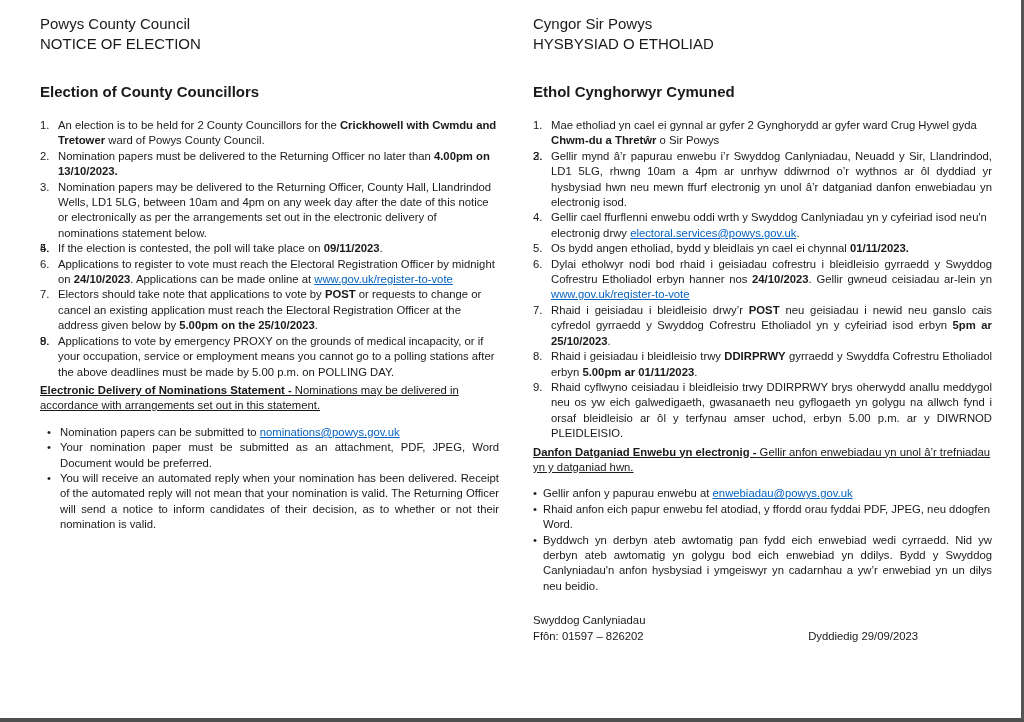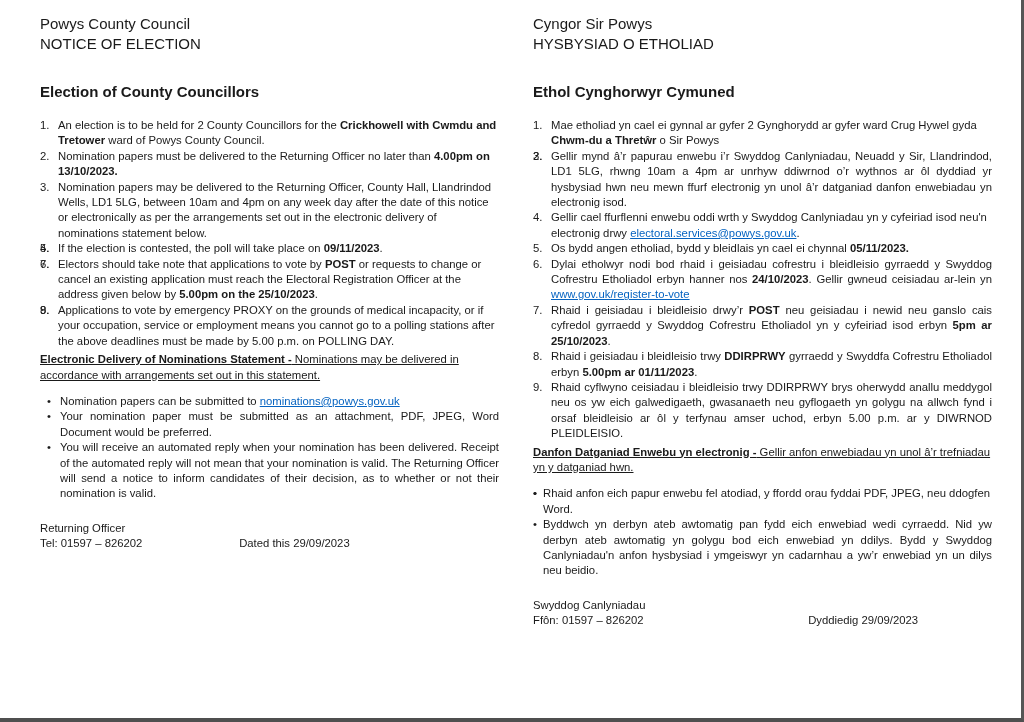--- a/index.html
+++ b/index.html
@@ -39,60 +39,53 @@
       <div>Powys County Council</div>
       <div>NOTICE OF ELECTION</div>
       <div class="sub">Election of County Councillors</div>
     </div>
     <ol class="items">
         <li><span class="marker">1.</span><span><span>An election is to be held for 2 County Councillors for the </span><span class="b">Crickhowell with Cwmdu and Tretower</span><span> ward of Powys County Council.</span></span></li>
         <li><span class="marker">2.</span><span><span>Nomination papers must be delivered to the Returning Officer no later than </span><span class="b">4.00pm on 13/10/2023.</span></span></li>
         <li><span class="marker">3.</span><span><span>Nomination papers may be delivered to the Returning Officer, County Hall, Llandrindod Wells, LD1 5LG, between 10am and 4pm on any week day after the date of this notice or electronically as per the arrangements set out in the electronic delivery of nominations statement below.</span></span></li>
         <li><span class="marker">4.</span></li>
         <li><span class="marker">5.</span><span><span>If the election is contested, the poll will take place on </span><span class="b">09/11/2023</span><span>.</span></span></li>
-        <li><span class="marker">6.</span></li>
+        <li><span class="marker">6.</span><span><span>Applications to register to vote must reach the Electoral Registration Officer by midnight on </span><span class="b">24/10/2023</span><span>. Applications can be made online at </span><a href="#">www.gov.uk/register-to-vote</a></span></li>
         <li><span class="marker">7.</span><span><span>Electors should take note that applications to vote by </span><span class="b">POST</span><span> or requests to change or cancel an existing application must reach the Electoral Registration Officer at the address given below by </span><span class="b">5.00pm on the 25/10/2023</span><span>.</span></span></li>
         <li><span class="marker">8.</span></li>
         <li><span class="marker">9.</span><span><span>Applications to vote by emergency PROXY on the grounds of medical incapacity, or if your occupation, service or employment means you cannot go to a polling stations after the above deadlines must be made by 5.00 p.m. on POLLING DAY.</span></span></li>
       </ol>
     <p class="statement"><span class="b">Electronic Delivery of Nominations Statement -</span><span> Nominations may be delivered in accordance with arrangements set out in this statement.</span></p>
     <ul class="bullets">
         <li><span class="marker">•</span><span><span>Nomination papers can be submitted to </span><a href="#">nominations@powys.gov.uk</a></span></li>
         <li class="justify"><span class="marker">•</span><span><span>Your nomination paper must be submitted as an attachment, PDF, JPEG, Word Document would be preferred.</span></span></li>
         <li class="justify"><span class="marker">•</span><span><span>You will receive an automated reply when your nomination has been delivered. Receipt of the automated reply will not mean that your nomination is valid. The Returning Officer will send a notice to inform candidates of their decision, as to whether or not their nomination is valid.</span></span></li>
       </ul>
-    <div class="footer">
-      <div>Returning Officer</div>
-      <div class="footer-row">
-        <span class="tel">Tel: 01597 – 826202</span>
-        <span class="dated">Dated this 29/09/2023</span>
-      </div>
-    </div>
   </div>
 
   <div class="col col-cy">
     <div class="hdr">
       <div>Cyngor Sir Powys</div>
       <div>HYSBYSIAD O ETHOLIAD</div>
       <div class="sub">Ethol Cynghorwyr Cymuned</div>
     </div>
     <ol class="items">
         <li><span class="marker">1.</span><span><span>Mae etholiad yn cael ei gynnal ar gyfer 2 Gynghorydd ar gyfer ward Crug Hywel gyda </span><span class="b">Chwm-du a Thretŵr</span><span> o Sir Powys</span></span></li>
         <li><span class="marker">2.</span></li>
         <li class="justify"><span class="marker">3.</span><span><span>Gellir mynd â’r papurau enwebu i’r Swyddog Canlyniadau, Neuadd y Sir, Llandrindod, LD1 5LG, rhwng 10am a 4pm ar unrhyw ddiwrnod o’r wythnos ar ôl dyddiad yr hysbysiad hwn neu mewn ffurf electronig yn unol â’r datganiad danfon enwebiadau yn electronig isod.</span></span></li>
         <li><span class="marker">4.</span><span><span>Gellir cael ffurflenni enwebu oddi wrth y Swyddog Canlyniadau yn y cyfeiriad isod neu'n electronig drwy </span><a href="#">electoral.services@powys.gov.uk</a><span>.</span></span></li>
-        <li><span class="marker">5.</span><span><span>Os bydd angen etholiad, bydd y bleidlais yn cael ei chynnal </span><span class="b">05/11/2023.</span></span></li>
+        <li><span class="marker">5.</span><span><span>Os bydd angen etholiad, bydd y bleidlais yn cael ei chynnal </span><span class="b">01/11/2023.</span></span></li>
         <li class="justify"><span class="marker">6.</span><span><span>Dylai etholwyr nodi bod rhaid i geisiadau cofrestru i bleidleisio gyrraedd y Swyddog Cofrestru Etholiadol erbyn hanner nos </span><span class="b">24/10/2023</span><span>. Gellir gwneud ceisiadau ar-lein yn </span><a href="#">www.gov.uk/register-to-vote</a></span></li>
         <li class="justify"><span class="marker">7.</span><span><span>Rhaid i geisiadau i bleidleisio drwy’r </span><span class="b">POST</span><span> neu geisiadau i newid neu ganslo cais cyfredol gyrraedd y Swyddog Cofrestru Etholiadol yn y cyfeiriad isod erbyn </span><span class="b">5pm ar 25/10/2023</span><span>.</span></span></li>
         <li class="justify"><span class="marker">8.</span><span><span>Rhaid i geisiadau i bleidleisio trwy </span><span class="b">DDIRPRWY</span><span> gyrraedd y Swyddfa Cofrestru Etholiadol erbyn </span><span class="b">5.00pm ar 01/11/2023</span><span>.</span></span></li>
         <li class="justify"><span class="marker">9.</span><span><span>Rhaid cyflwyno ceisiadau i bleidleisio trwy DDIRPRWY brys oherwydd anallu meddygol neu os yw eich galwedigaeth, gwasanaeth neu gyflogaeth yn golygu na allwch fynd i orsaf bleidleisio ar ôl y terfynau amser uchod, erbyn 5.00 p.m. ar y DIWRNOD PLEIDLEISIO.</span></span></li>
       </ol>
     <p class="statement"><span class="b">Danfon Datganiad Enwebu yn electronig -</span><span> Gellir anfon enwebiadau yn unol â’r trefniadau yn y datganiad hwn.</span></p>
     <ul class="bullets">
-        <li><span class="marker">•</span></li>
+        <li><span class="marker">•</span><span><span>Gellir anfon y papurau enwebu at </span><a href="#">enwebiadau@powys.gov.uk</a></span></li>
         <li><span class="marker">•</span><span><span>Rhaid anfon eich papur enwebu fel atodiad, y ffordd orau fyddai PDF, JPEG, neu ddogfen Word.</span></span></li>
         <li class="justify"><span class="marker">•</span><span><span>Byddwch yn derbyn ateb awtomatig pan fydd eich enwebiad wedi cyrraedd. Nid yw derbyn ateb awtomatig yn golygu bod eich enwebiad yn ddilys. Bydd y Swyddog Canlyniadau'n anfon hysbysiad i ymgeiswyr yn cadarnhau a yw’r enwebiad yn un dilys neu beidio.</span></span></li>
       </ul>
     <div class="footer">
       <div>Swyddog Canlyniadau</div>
       <div class="footer-row">
         <span class="tel">Ffôn: 01597 – 826202</span>
         <span class="dated">Dyddiedig 29/09/2023</span>
       </div>
     </div>

